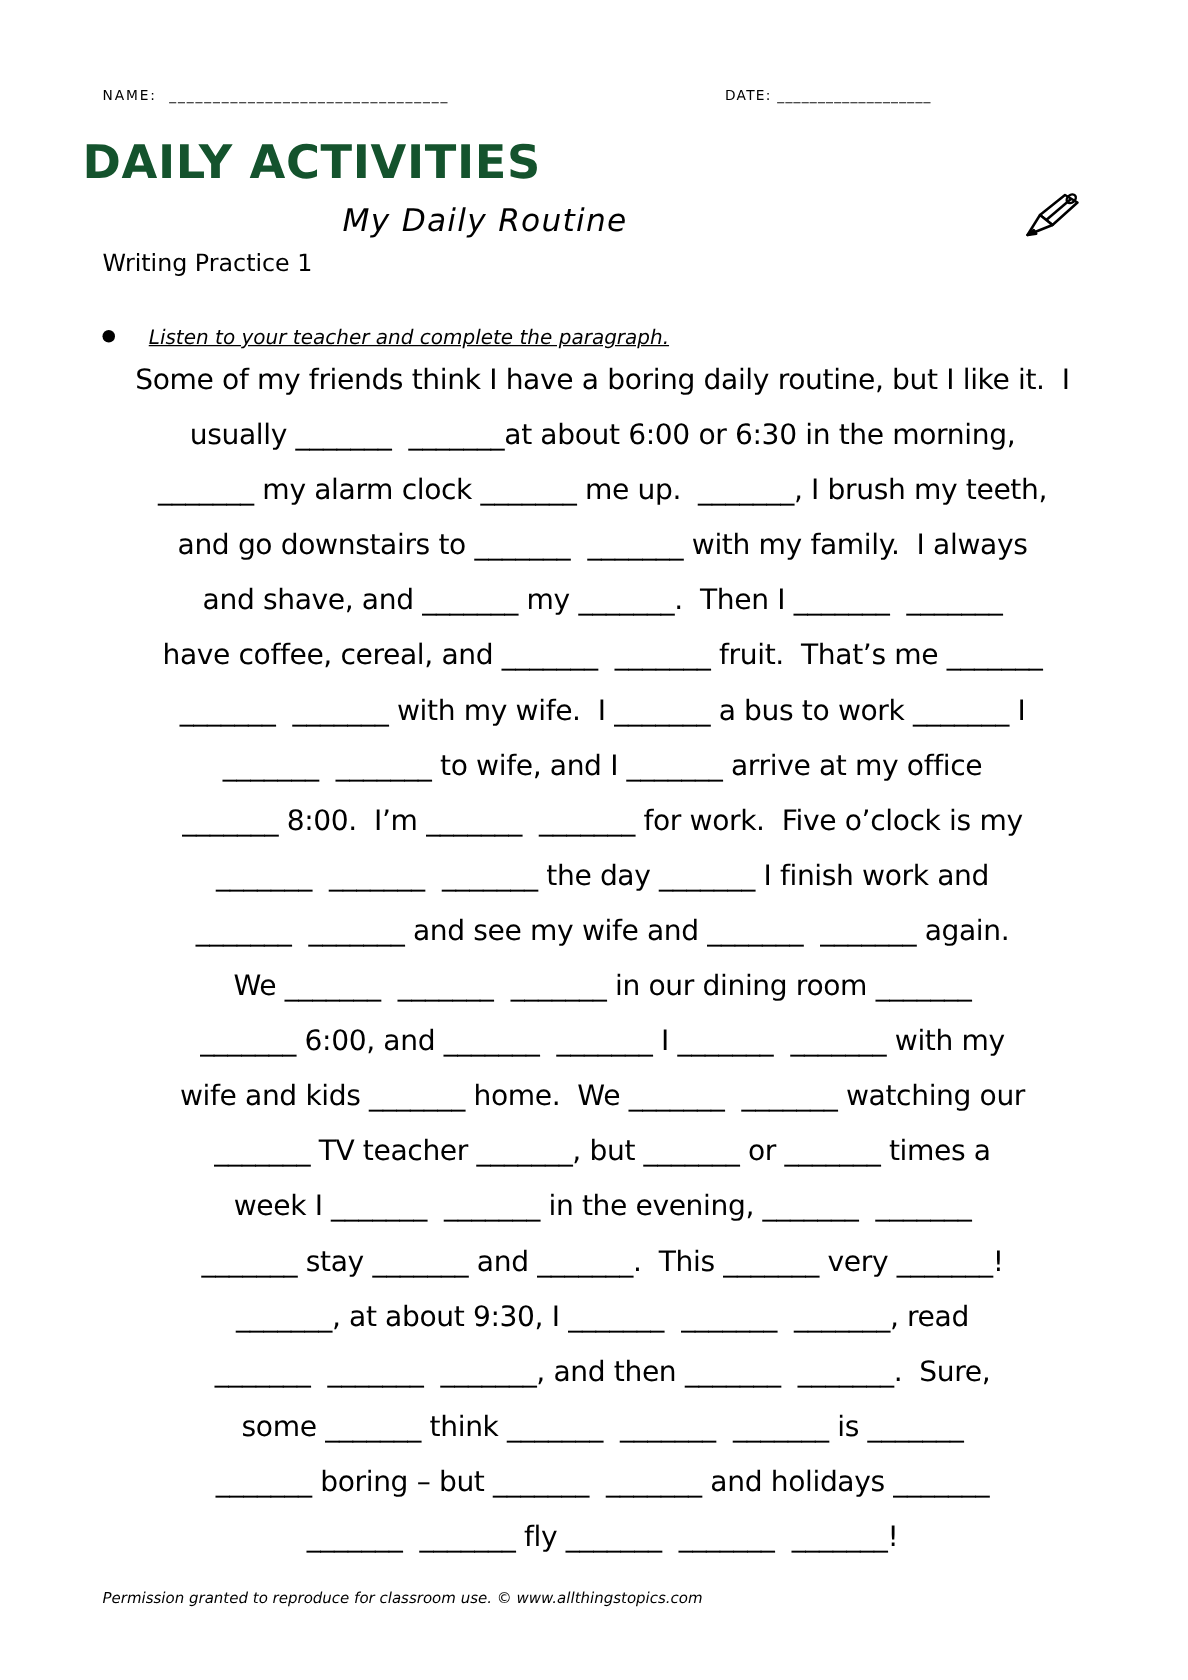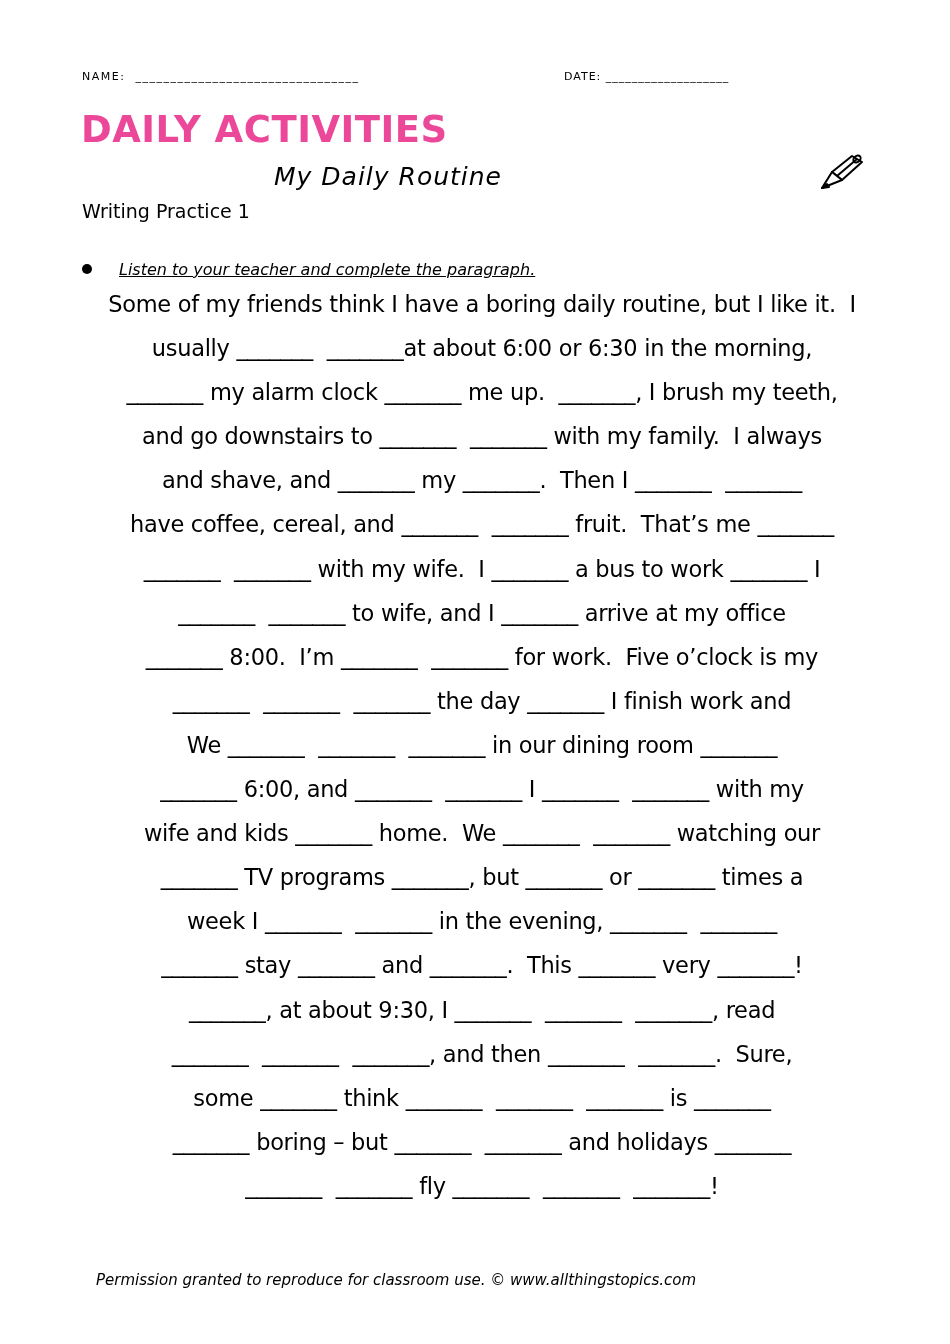--- a/index.html
+++ b/index.html
@@ -3,42 +3,42 @@
 <meta charset="utf-8">
 <style>
   html, body { margin: 0; padding: 0; background: #ffffff; }
   body {
     width: 950px; height: 1344px; position: relative; overflow: hidden;
     font-family: "DejaVu Sans", sans-serif; color: #000;
   }
   .abs { position: absolute; }
   .hdr-field { font-size: 11px; letter-spacing: 1.5px; top: 70px; white-space: pre; }
   .name-field { left: 82px; }
-  .date-field { left: 564px; letter-spacing: 1px; }
+  .date-field { left: 580px; letter-spacing: 1px; }
   .title {
-    left: 81px; top: 108px; font-size: 37px; font-weight: bold;
-    color: #ec4899; letter-spacing: 0.5px; white-space: nowrap;
+    left: 66px; top: 108px; font-size: 37px; font-weight: bold;
+    color: #14532d; letter-spacing: 0.5px; white-space: nowrap;
   }
   .subtitle {
     left: 0; width: 776px; top: 162px; text-align: center;
     font-size: 25px; font-style: italic; letter-spacing: 1px;
   }
   .pencil { left: 818px; top: 152px; width: 48px; height: 40px; }
   .section { left: 82px; top: 200px; font-size: 19px; }
   .instr { left: 82px; top: 260px; font-size: 16px; font-style: italic; white-space: nowrap; text-decoration: underline; }
   .bullet {
     display: inline-block; width: 10px; height: 10px; border-radius: 50%;
     background: #000; margin-right: 27px; vertical-align: middle; position: relative; top: -2px;
   }
   .para { left: 82px; top: 282px; width: 800px; text-align: center; }
   .para-line {
     font-size: 22.5px; height: 44.1px; line-height: 44px; white-space: pre;
     letter-spacing: -0.3px;
   }
-  .footer { left: 96px; top: 1271px; font-size: 15px; font-style: italic; white-space: nowrap; }
+  .footer { left: 82px; top: 1271px; font-size: 12px; font-style: italic; white-space: nowrap; }
 </style>
 </head>
 <body>
 
 <div class="abs hdr-field name-field">NAME:  ________________________________</div>
 <div class="abs hdr-field date-field">DATE: ___________________</div>
 
 <div class="abs title">DAILY ACTIVITIES</div>
 <div class="abs subtitle">My Daily Routine</div>
 
@@ -61,24 +61,25 @@
   <div class="para-line">Some of my friends think I have a boring daily routine, but I like it.  I</div>
   <div class="para-line">usually _______  _______at about 6:00 or 6:30 in the morning,</div>
   <div class="para-line">_______ my alarm clock _______ me up.  _______, I brush my teeth,</div>
   <div class="para-line">and go downstairs to _______  _______ with my family.  I always</div>
   <div class="para-line">and shave, and _______ my _______.  Then I _______  _______</div>
   <div class="para-line">have coffee, cereal, and _______  _______ fruit.  That’s me _______</div>
   <div class="para-line">_______  _______ with my wife.  I _______ a bus to work _______ I</div>
   <div class="para-line">_______  _______ to wife, and I _______ arrive at my office</div>
   <div class="para-line">_______ 8:00.  I’m _______  _______ for work.  Five o’clock is my</div>
   <div class="para-line">_______  _______  _______ the day _______ I finish work and</div>
+  <div class="para-line">_______  _______ and see my wife and _______  _______ again.</div>
   <div class="para-line">We _______  _______  _______ in our dining room _______</div>
   <div class="para-line">_______ 6:00, and _______  _______ I _______  _______ with my</div>
   <div class="para-line">wife and kids _______ home.  We _______  _______ watching our</div>
-  <div class="para-line">_______ TV programs _______, but _______ or _______ times a</div>
+  <div class="para-line">_______ TV teacher _______, but _______ or _______ times a</div>
   <div class="para-line">week I _______  _______ in the evening, _______  _______</div>
   <div class="para-line">_______ stay _______ and _______.  This _______ very _______!</div>
   <div class="para-line">_______, at about 9:30, I _______  _______  _______, read</div>
   <div class="para-line">_______  _______  _______, and then _______  _______.  Sure,</div>
   <div class="para-line">some _______ think _______  _______  _______ is _______</div>
   <div class="para-line">_______ boring – but _______  _______ and holidays _______</div>
   <div class="para-line">_______  _______ fly _______  _______  _______!</div>
 </div>
 
 <div class="abs footer">Permission granted to reproduce for classroom use.  © www.allthingstopics.com</div>

